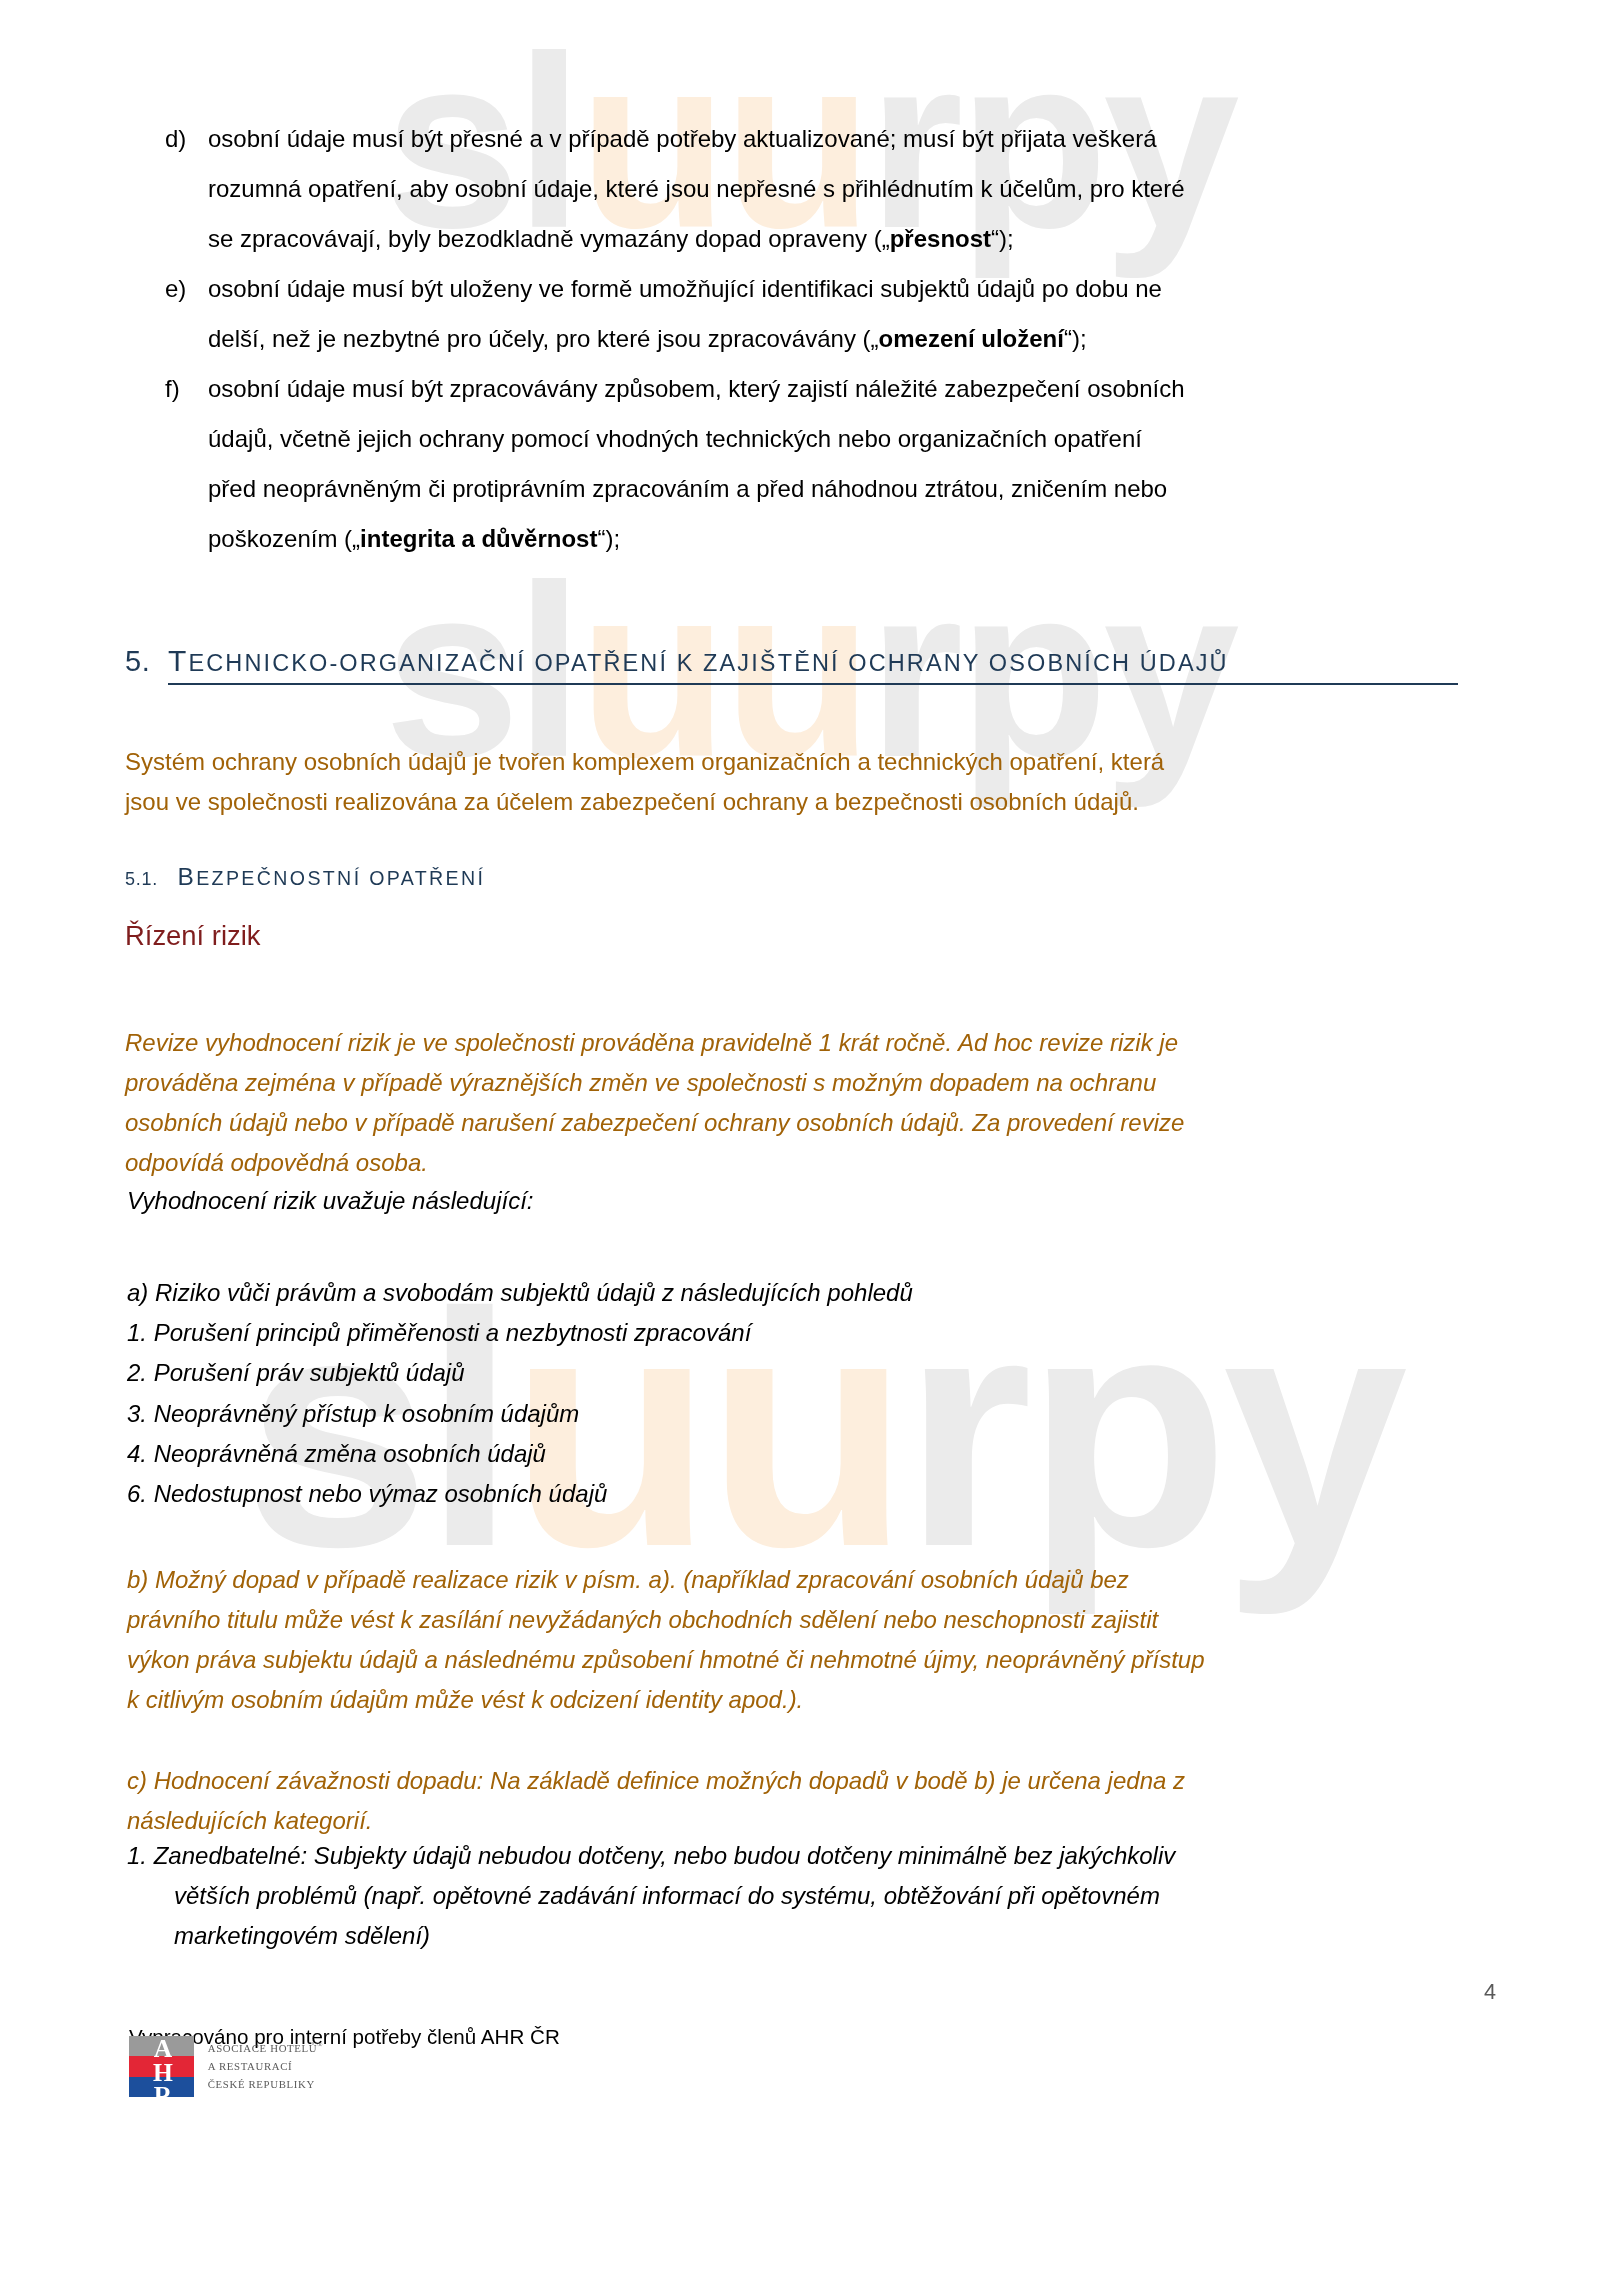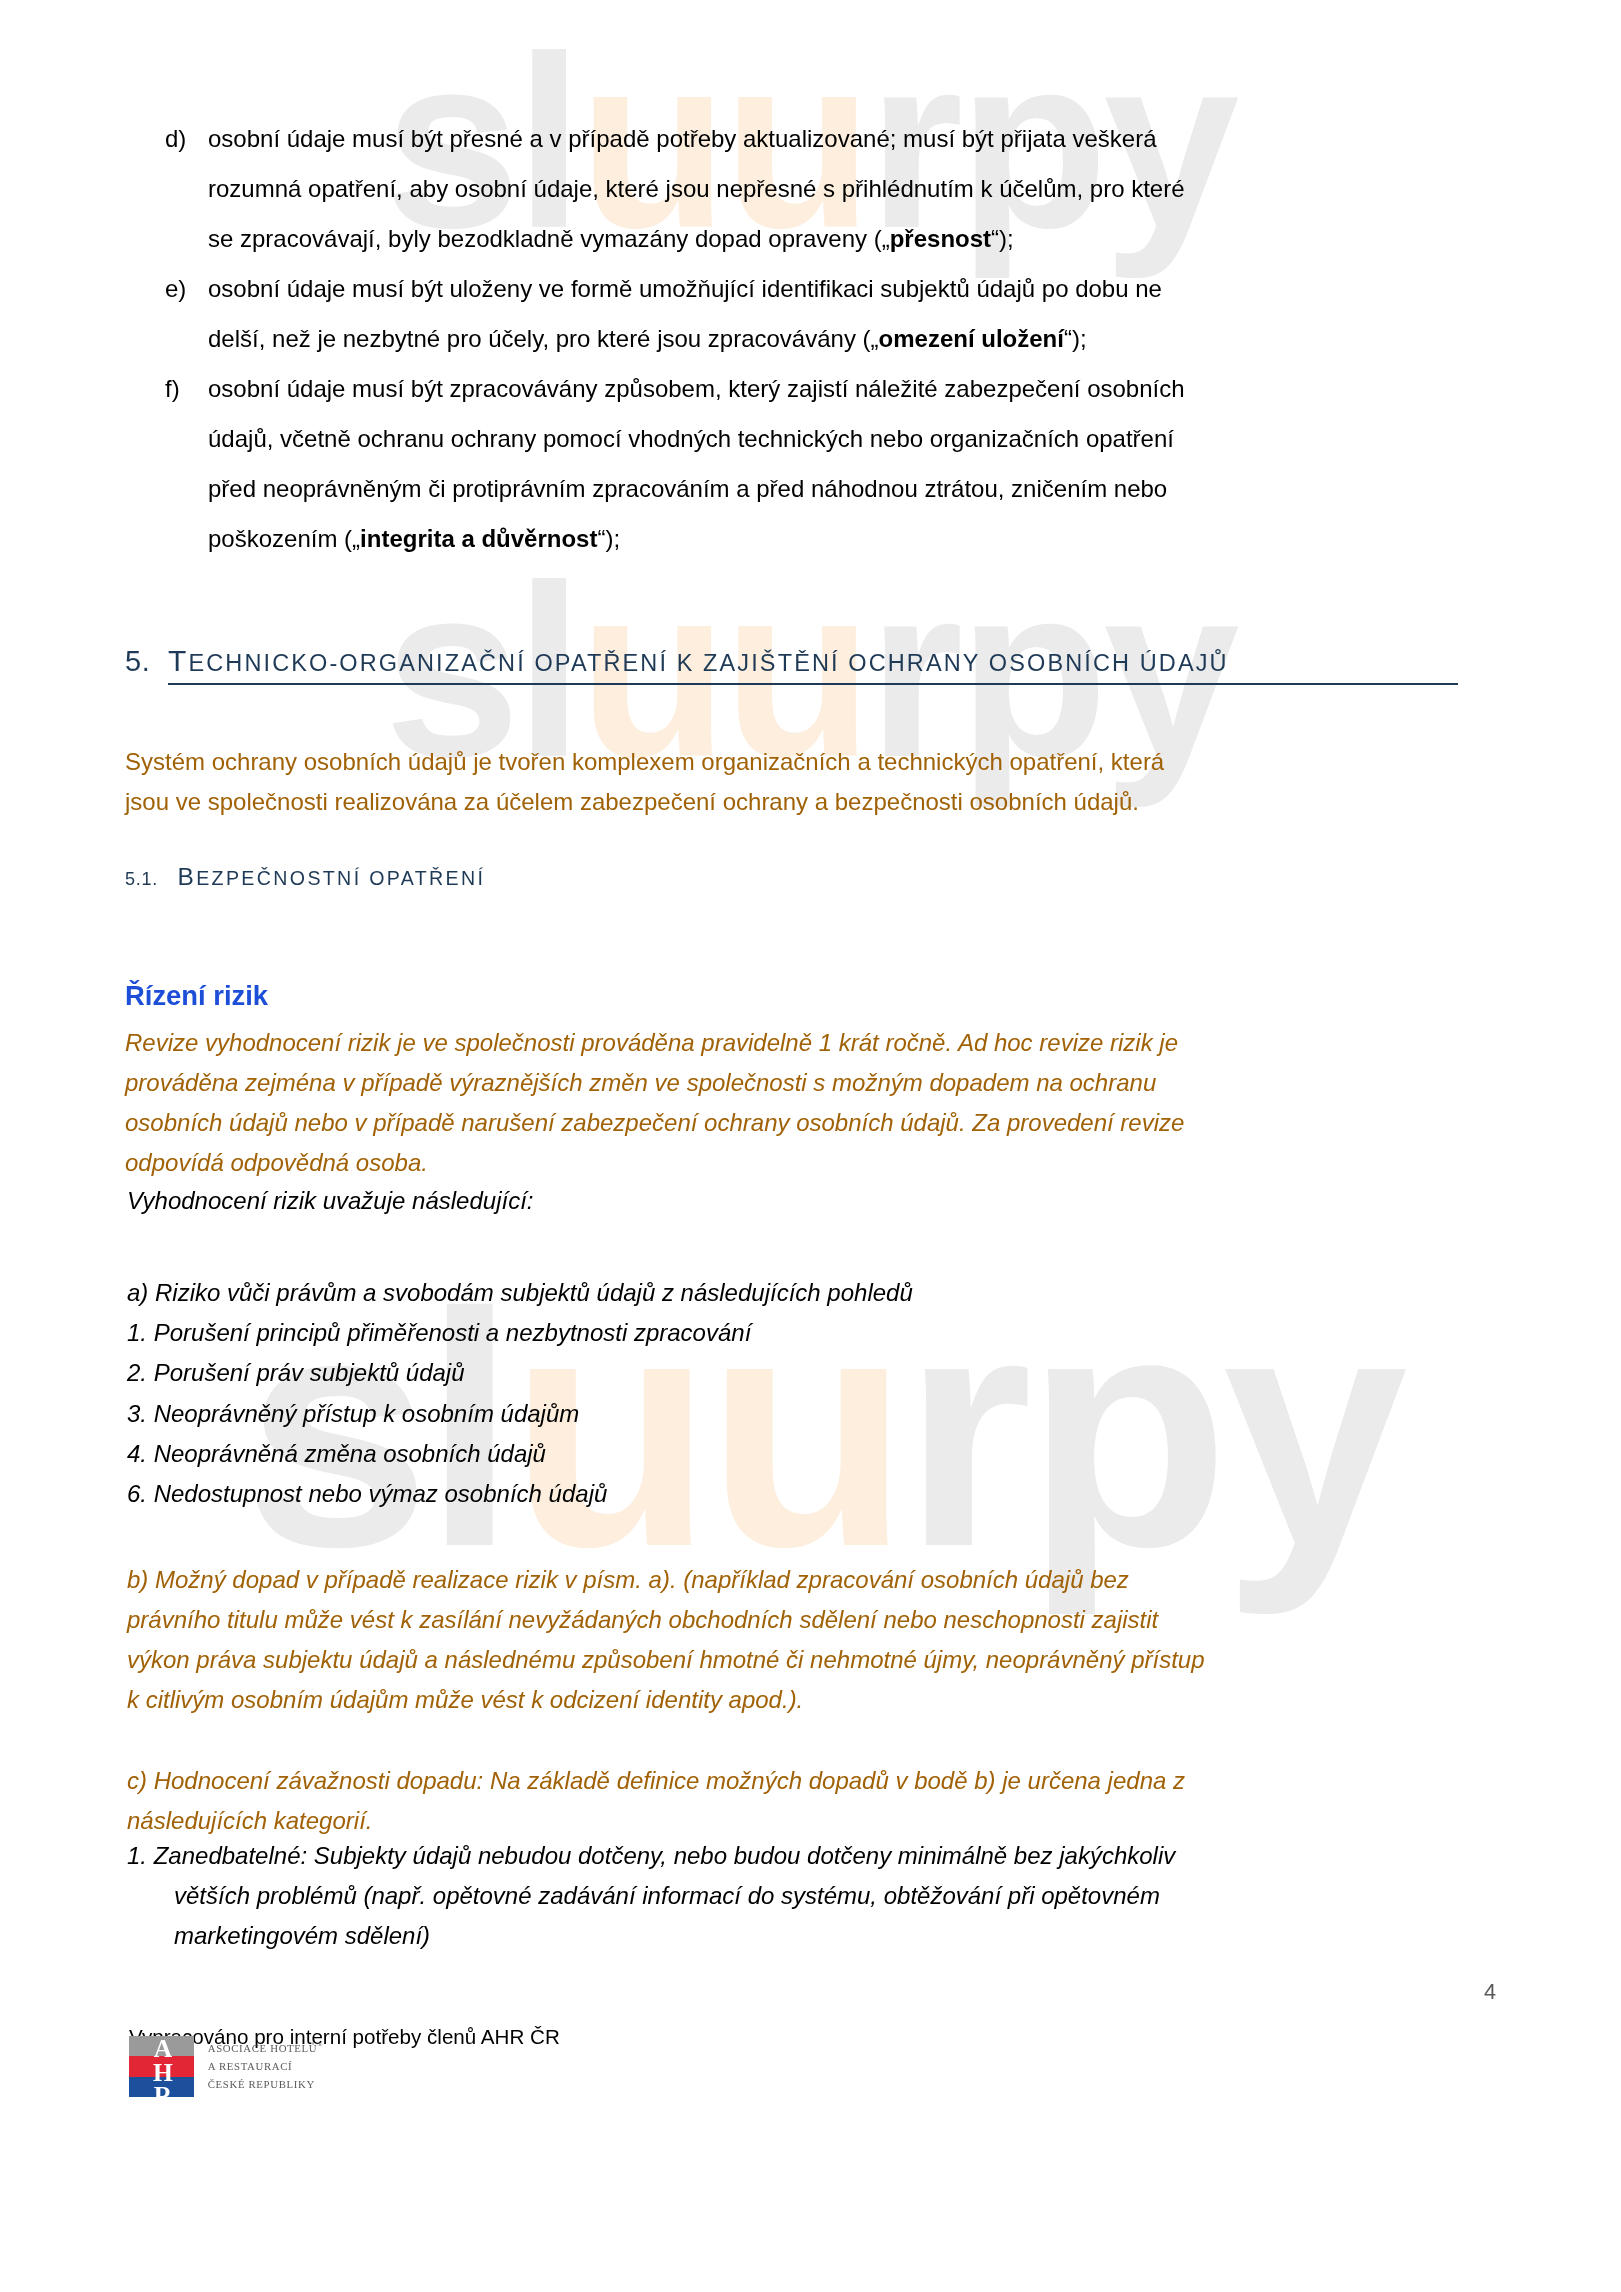--- a/index.html
+++ b/index.html
@@ -127,24 +127,24 @@
     font-size: 18px;
     letter-spacing: 0.04em;
     margin-right: 19.6px;
   }
   .h2-title { text-transform: uppercase; white-space: nowrap; }
   .h2-title .cap { font-size: 24.5px; }
 
   .h3-bold {
     position: absolute;
     left: 125px;
-    top: 980px;
+    top: 920px;
     font-size: 27.4px;
-    font-weight: 700;
-    color: #1d4ed8;
+    font-weight: 400;
+    color: #7f1d1d;
   }
 
   
   .para {
     position: absolute;
     left: 125px;
     color: #a16207;
     font-size: 24px;
     line-height: 40px;
     white-space: nowrap;
@@ -260,21 +260,21 @@
         <span class="li-marker"></span>
         <span class="li-text"><span>delší, než je nezbytné pro účely, pro které jsou zpracovávány („</span><b>omezení uložení</b><span>“);</span></span>
       </div>
 
       <div class="li-row">
         <span class="li-marker">f)</span>
         <span class="li-text">osobní údaje musí být zpracovávány způsobem, který zajistí náležité zabezpečení osobních</span>
       </div>
       <div class="li-row li-cont">
         <span class="li-marker"></span>
-        <span class="li-text">údajů, včetně ochranu ochrany pomocí vhodných technických nebo organizačních opatření</span>
+        <span class="li-text">údajů, včetně jejich ochrany pomocí vhodných technických nebo organizačních opatření</span>
       </div>
       <div class="li-row li-cont">
         <span class="li-marker"></span>
         <span class="li-text">před neoprávněným či protiprávním zpracováním a před náhodnou ztrátou, zničením nebo</span>
       </div>
       <div class="li-row li-cont">
         <span class="li-marker"></span>
         <span class="li-text"><span>poškozením („</span><b>integrita a důvěrnost</b><span>“);</span></span>
       </div>
     </div>

